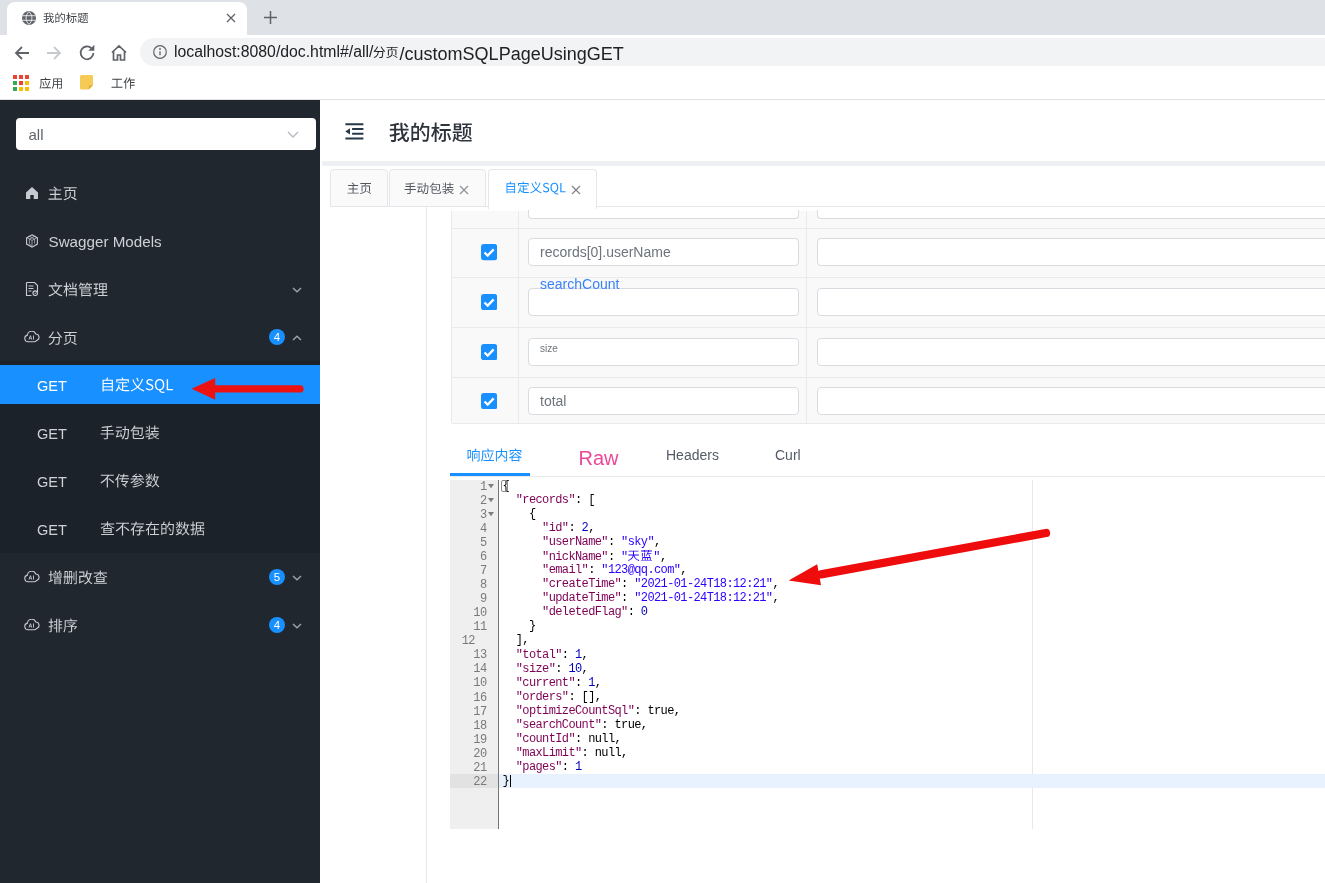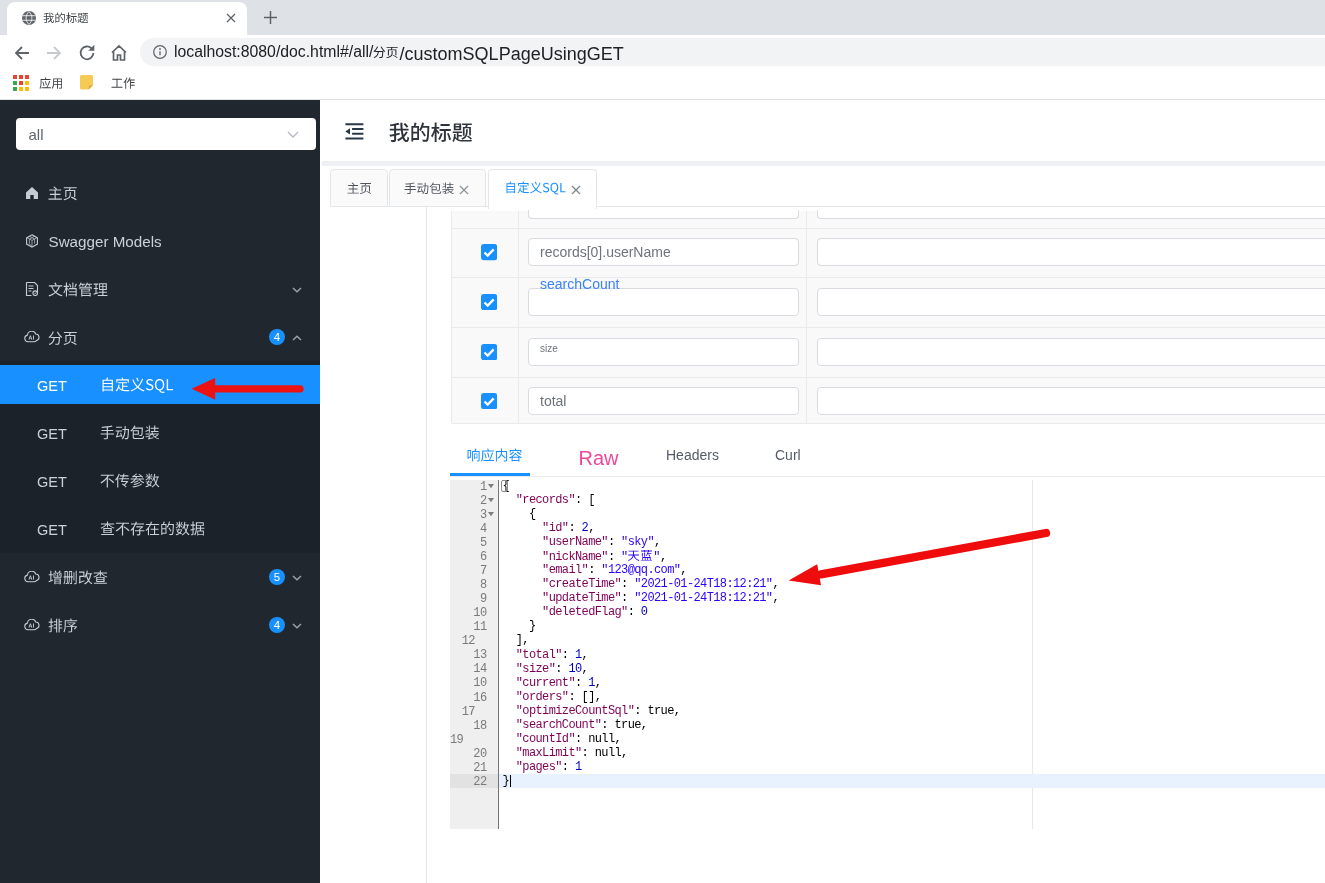--- a/index.html
+++ b/index.html
@@ -258,23 +258,23 @@
 <div style="position:absolute;left:450px;top:564.978px;width:36.5px;text-align:right;font-family:'Liberation Mono',monospace;font-size:12px;letter-spacing:-0.62px;color:#7a7a7a;line-height:13px">7</div>
 <div style="position:absolute;left:450px;top:579.0409999999999px;width:36.5px;text-align:right;font-family:'Liberation Mono',monospace;font-size:12px;letter-spacing:-0.62px;color:#7a7a7a;line-height:13px">8</div>
 <div style="position:absolute;left:450px;top:593.1039999999999px;width:36.5px;text-align:right;font-family:'Liberation Mono',monospace;font-size:12px;letter-spacing:-0.62px;color:#7a7a7a;line-height:13px">9</div>
 <div style="position:absolute;left:450px;top:607.1669999999999px;width:36.5px;text-align:right;font-family:'Liberation Mono',monospace;font-size:12px;letter-spacing:-0.62px;color:#7a7a7a;line-height:13px">10</div>
 <div style="position:absolute;left:450px;top:621.23px;width:36.5px;text-align:right;font-family:'Liberation Mono',monospace;font-size:12px;letter-spacing:-0.62px;color:#7a7a7a;line-height:13px">11</div>
 <div style="position:absolute;left:450px;top:635.293px;width:36.5px;text-align:center;font-family:'Liberation Mono',monospace;font-size:12px;letter-spacing:-0.62px;color:#7a7a7a;line-height:13px">12</div>
 <div style="position:absolute;left:450px;top:649.356px;width:36.5px;text-align:right;font-family:'Liberation Mono',monospace;font-size:12px;letter-spacing:-0.62px;color:#7a7a7a;line-height:13px">13</div>
 <div style="position:absolute;left:450px;top:663.419px;width:36.5px;text-align:right;font-family:'Liberation Mono',monospace;font-size:12px;letter-spacing:-0.62px;color:#7a7a7a;line-height:13px">14</div>
 <div style="position:absolute;left:450px;top:677.482px;width:36.5px;text-align:right;font-family:'Liberation Mono',monospace;font-size:12px;letter-spacing:-0.62px;color:#7a7a7a;line-height:13px">10</div>
 <div style="position:absolute;left:450px;top:691.545px;width:36.5px;text-align:right;font-family:'Liberation Mono',monospace;font-size:12px;letter-spacing:-0.62px;color:#7a7a7a;line-height:13px">16</div>
-<div style="position:absolute;left:450px;top:705.608px;width:36.5px;text-align:center;font-family:'Liberation Mono',monospace;font-size:12px;letter-spacing:-0.62px;color:#7a7a7a;line-height:13px">17</div>
+<div style="position:absolute;left:450px;top:705.608px;width:36.5px;text-align:right;font-family:'Liberation Mono',monospace;font-size:12px;letter-spacing:-0.62px;color:#7a7a7a;line-height:13px">17</div>
 <div style="position:absolute;left:450px;top:719.6709999999999px;width:36.5px;text-align:right;font-family:'Liberation Mono',monospace;font-size:12px;letter-spacing:-0.62px;color:#7a7a7a;line-height:13px">18</div>
-<div style="position:absolute;left:450px;top:733.7339999999999px;width:36.5px;text-align:left;font-family:'Liberation Mono',monospace;font-size:12px;letter-spacing:-0.62px;color:#7a7a7a;line-height:13px">19</div>
+<div style="position:absolute;left:450px;top:733.7339999999999px;width:36.5px;text-align:right;font-family:'Liberation Mono',monospace;font-size:12px;letter-spacing:-0.62px;color:#7a7a7a;line-height:13px">19</div>
 <div style="position:absolute;left:450px;top:747.797px;width:36.5px;text-align:right;font-family:'Liberation Mono',monospace;font-size:12px;letter-spacing:-0.62px;color:#7a7a7a;line-height:13px">20</div>
 <div style="position:absolute;left:450px;top:761.8599999999999px;width:36.5px;text-align:right;font-family:'Liberation Mono',monospace;font-size:12px;letter-spacing:-0.62px;color:#7a7a7a;line-height:13px">21</div>
 <div style="position:absolute;left:450px;top:775.923px;width:36.5px;text-align:right;font-family:'Liberation Mono',monospace;font-size:12px;letter-spacing:-0.62px;color:#7a7a7a;line-height:13px">22</div>
 <div style="position:absolute;left:502.6px;top:479.8px;height:14.06px;font-family:'Liberation Mono',monospace;font-size:12px;letter-spacing:-0.62px;line-height:13.6px;white-space:pre"><span style="color:#000">{</span></div>
 <div style="position:absolute;left:502.6px;top:493.863px;height:14.06px;font-family:'Liberation Mono',monospace;font-size:12px;letter-spacing:-0.62px;line-height:13.6px;white-space:pre"><span style="color:#000">  </span><span style="color:#7f0055">"records"</span><span style="color:#000">: [</span></div>
 <div style="position:absolute;left:502.6px;top:507.926px;height:14.06px;font-family:'Liberation Mono',monospace;font-size:12px;letter-spacing:-0.62px;line-height:13.6px;white-space:pre"><span style="color:#000">    {</span></div>
 <div style="position:absolute;left:502.6px;top:521.989px;height:14.06px;font-family:'Liberation Mono',monospace;font-size:12px;letter-spacing:-0.62px;line-height:13.6px;white-space:pre"><span style="color:#000">      </span><span style="color:#7f0055">"id"</span><span style="color:#000">: </span><span style="color:#0000c0">2</span><span style="color:#000">,</span></div>
 <div style="position:absolute;left:502.6px;top:536.052px;height:14.06px;font-family:'Liberation Mono',monospace;font-size:12px;letter-spacing:-0.62px;line-height:13.6px;white-space:pre"><span style="color:#000">      </span><span style="color:#7f0055">"userName"</span><span style="color:#000">: </span><span style="color:#2a00ff">"sky"</span><span style="color:#000">,</span></div>
 <div style="position:absolute;left:502.6px;top:550.115px;height:14.06px;font-family:'Liberation Mono',monospace;font-size:12px;letter-spacing:-0.62px;line-height:13.6px;white-space:pre"><span style="color:#000">      </span><span style="color:#7f0055">"nickName"</span><span style="color:#000">: </span><span style="color:#2a00ff">"</span><svg style="vertical-align:-2px" width="25.7" height="12" viewBox="0.5 -10.0 25.7 12.0">
       <path d="M0.8 -5.6V-4.6H5.3C4.9 -2.9 3.7 -1.1 0.5 0.2C0.7 0.4 1.0 0.7 1.1 1.0C4.2 -0.3 5.6 -2.1 6.1 -3.9C7.1 -1.5 8.7 0.1 11.2 0.9C11.3 0.7 11.6 0.3 11.8 0.1C9.3 -0.6 7.6 -2.3 6.8 -4.6H11.4V-5.6H6.4C6.5 -6.0 6.5 -6.5 6.5 -6.9V-8.4H10.9V-9.3H1.2V-8.4H5.5V-6.9C5.5 -6.5 5.5 -6.0 5.5 -5.6Z M20.8 -5.3C21.4 -4.7 21.9 -3.8 22.1 -3.2L22.9 -3.6C22.7 -4.2 22.1 -5.1 21.5 -5.7ZM16.7 -7.5V-3.3H17.6V-7.5ZM14.4 -7.1V-3.6H15.3V-7.1ZM20.6 -10.2V-9.4H17.3V-10.2H16.4V-9.4H13.5V-8.6H16.4V-7.9H17.3V-8.6H20.6V-7.8H21.5V-8.6H24.4V-9.4H21.5V-10.2ZM19.9 -7.8C19.6 -6.5 19.0 -5.2 18.3 -4.4C18.5 -4.3 18.9 -4.0 19.1 -3.9C19.5 -4.4 19.9 -5.1 20.2 -5.9H23.9V-6.7H20.5C20.6 -7.0 20.7 -7.3 20.8 -7.6ZM14.8 -2.9V-0.1H13.4V0.6H24.5V-0.1H23.2V-2.9ZM15.6 -0.1V-2.1H17.3V-0.1ZM18.1 -0.1V-2.1H19.8V-0.1ZM20.6 -0.1V-2.1H22.3V-0.1Z" fill="#2a00ff"></path>

